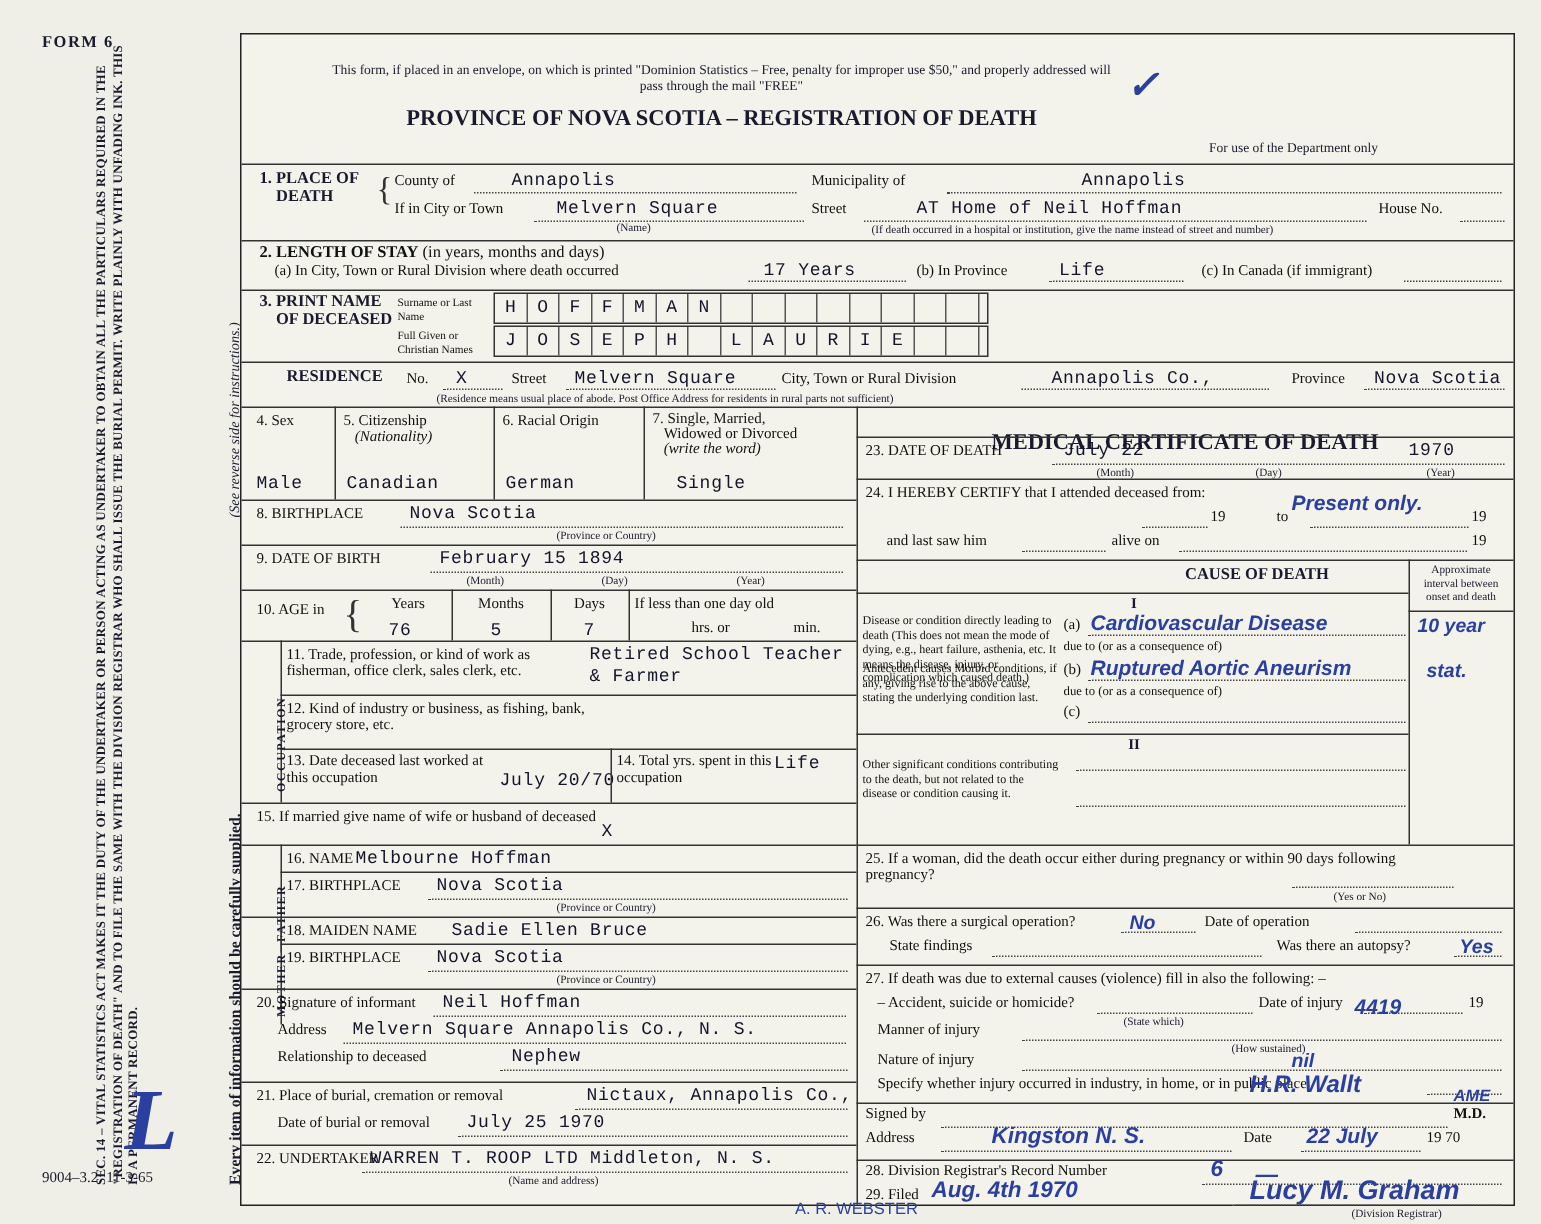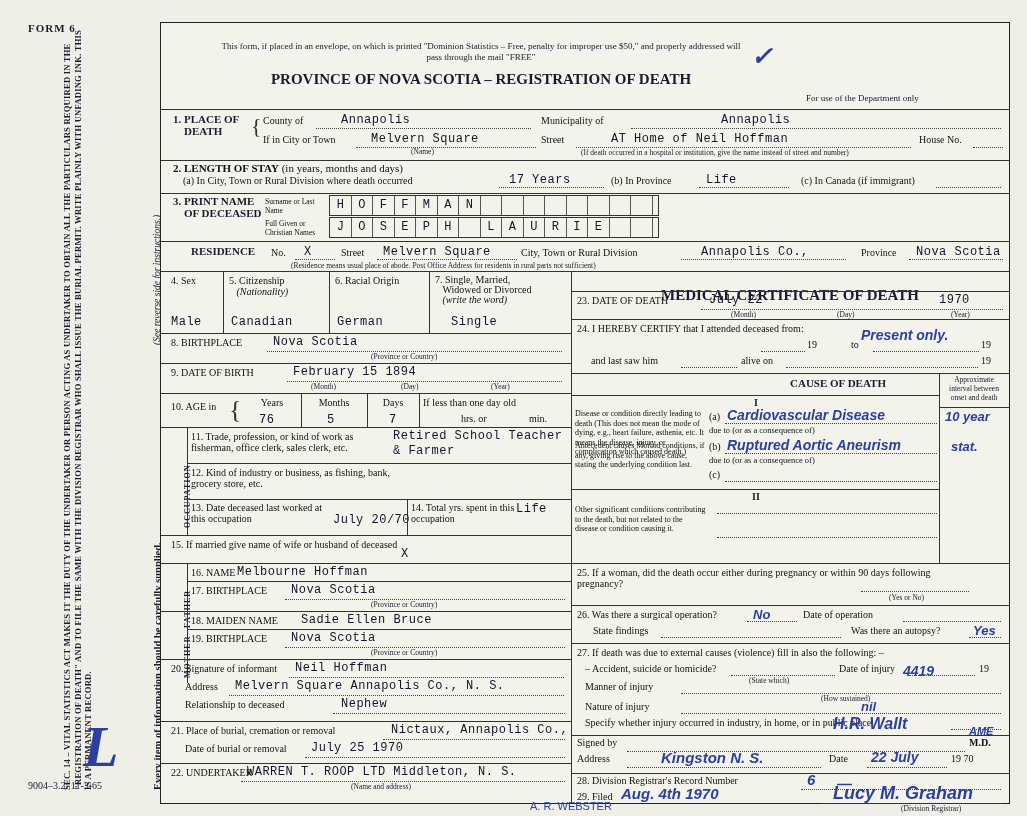--- a/index.html
+++ b/index.html
@@ -302,21 +302,21 @@
     <div class="abs type" style="left:230px;top:700px;font-size:12px;">Nictaux,  Annapolis Co.,</div>
     <div class="dotline" style="left:222px;top:716px;width:182px;"></div>
     <div class="abs lbl small" style="left:24px;top:720px;">Date of burial or removal</div>
     <div class="abs type" style="left:150px;top:718px;font-size:12px;">July 25 1970</div>
     <div class="dotline" style="left:144px;top:734px;width:260px;"></div>
     <div class="hline" style="left:0;top:740px;width:410px;"></div>
 
     <div class="abs lbl small" style="left:10px;top:744px;">22. UNDERTAKER</div>
     <div class="abs type" style="left:86px;top:742px;font-size:12px;">WARREN T. ROOP LTD Middleton, N. S.</div>
     <div class="dotline" style="left:80px;top:758px;width:324px;"></div>
-    <div class="abs tiny" style="left:190px;top:759px;">(Name and address)</div>
+    <div class="abs tiny" style="left:178px;top:759px;">(Name and address)</div>
 
     <div class="abs hand" style="left:-78px;top:690px;font-size:58px;font-family:'Liberation Serif',serif;">L</div>
 
     <div class="abs bold center" style="left:412px;top:264px;width:434px;font-size:15px;">MEDICAL CERTIFICATE OF DEATH</div>
     <div class="hline" style="left:410px;top:268px;width:438px;"></div>
 
     <div class="abs lbl small" style="left:416px;top:272px;">23. DATE OF DEATH</div>
     <div class="abs type" style="left:548px;top:270px;font-size:12px;">July 22</div>
     <div class="abs type" style="left:778px;top:270px;font-size:12px;">1970</div>
     <div class="dotline" style="left:540px;top:286px;width:302px;"></div>

